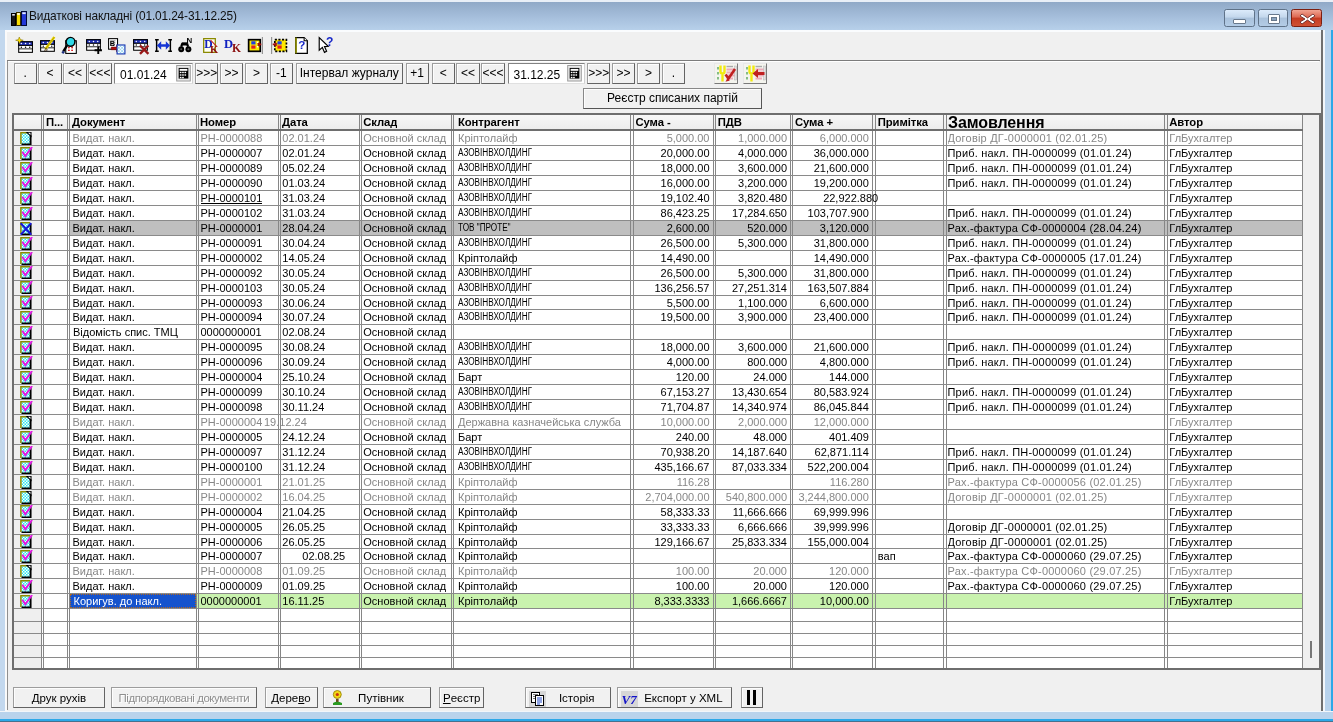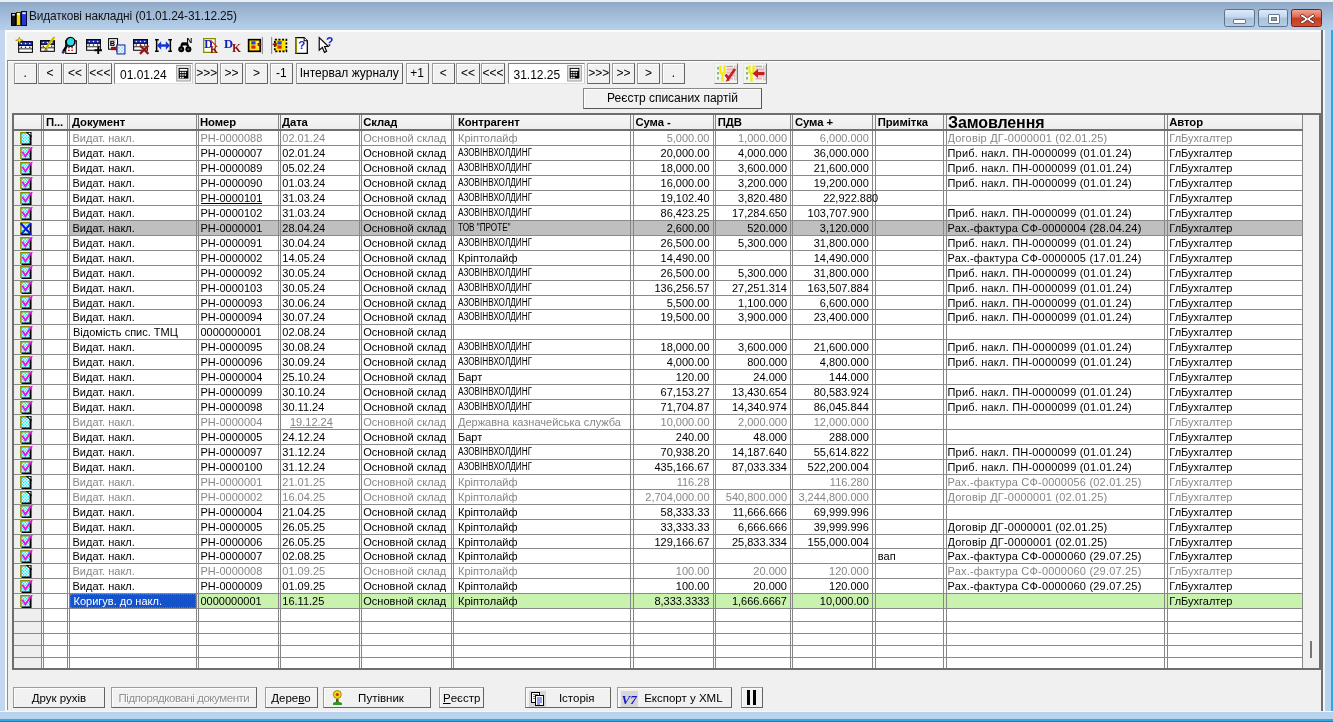--- a/index.html
+++ b/index.html
@@ -634,56 +634,56 @@
 <div class="cell " style="left:947.5px;top:400.07px;color:#000;letter-spacing:0.2px">Приб. накл. ПН-0000099 (01.01.24)</div>
 <div class="cell " style="left:1169.3px;top:400.07px;color:#000;">ГлБухгалтер</div>
 <svg class="ab" style="left:19.5px;top:415.81px" width="13" height="13" viewBox="0 0 13 13">
     <rect x="1.5" y="1" width="8.5" height="11" fill="url(#chk)"></rect>
     <path d="M10.6 3.5 V12.4 H1.5" stroke="#000" stroke-width="1.9" fill="none"></path>
     <path d="M0.9 12 V0.7 H7.5" stroke="#8b8b00" stroke-width="1.5" fill="none"></path>
     <path d="M6.8 0.3 L11 0.3 L11 4.3 Z" fill="#fff" stroke="#000" stroke-width="1.1"></path>
   </svg>
 <div class="cell " style="left:72.5px;top:415.01px;color:#878787;">Видат. накл.</div>
 <div class="cell " style="left:200.5px;top:415.01px;color:#878787;">РН-0000004</div>
-<div class="cell " style="left:290px;top:415.01px;color:#878787;text-decoration:underline;">19.12.24</div>
+<div class="cell " style="left:264px;top:415.01px;color:#878787;">19.12.24</div>
 <div class="cell " style="left:363.3px;top:415.01px;color:#878787;">Основной склад</div>
 <div class="cell " style="left:458.0px;top:415.01px;color:#878787;">Державна казначейська служба</div>
 <div class="cell rnum" style="left:633.0px;top:415.01px;width:76.5px;color:#878787">10,000.00</div>
 <div class="cell rnum" style="left:716.0px;top:415.01px;width:71.0px;color:#878787">2,000.000</div>
 <div class="cell rnum" style="left:792.6px;top:415.01px;width:76.2px;color:#878787">12,000.000</div>
 <div class="cell " style="left:1169.3px;top:415.01px;color:#878787;">ГлБухгалтер</div>
 <svg class="ab" style="left:19.5px;top:430.75px" width="13" height="13" viewBox="0 0 13 13">
     <rect x="1.5" y="1" width="8.5" height="11" fill="url(#chk)"></rect>
     <path d="M10.6 1.5 V12.4 H1.5" stroke="#000" stroke-width="1.9" fill="none"></path>
     <path d="M0.9 12 V0.7 H10" stroke="#8b8b00" stroke-width="1.5" fill="none"></path>
     <path d="M2.3 4.8 L5.3 9.3 L12 0" stroke="#e018e0" stroke-width="2" fill="none"></path>
   </svg>
 <div class="cell " style="left:72.5px;top:429.95px;color:#000;">Видат. накл.</div>
 <div class="cell " style="left:200.5px;top:429.95px;color:#000;">РН-0000005</div>
 <div class="cell " style="left:282.3px;top:429.95px;color:#000;">24.12.24</div>
 <div class="cell " style="left:363.3px;top:429.95px;color:#000;">Основной склад</div>
 <div class="cell " style="left:458.0px;top:429.95px;color:#000;">Барт</div>
 <div class="cell rnum" style="left:633.0px;top:429.95px;width:76.5px;color:#000">240.00</div>
 <div class="cell rnum" style="left:716.0px;top:429.95px;width:71.0px;color:#000">48.000</div>
-<div class="cell rnum" style="left:792.6px;top:429.95px;width:76.2px;color:#000">288.000</div>
+<div class="cell rnum" style="left:792.6px;top:429.95px;width:76.2px;color:#000">401.409</div>
 <div class="cell " style="left:1169.3px;top:429.95px;color:#000;">ГлБухгалтер</div>
 <svg class="ab" style="left:19.5px;top:445.69px" width="13" height="13" viewBox="0 0 13 13">
     <rect x="1.5" y="1" width="8.5" height="11" fill="url(#chk)"></rect>
     <path d="M10.6 1.5 V12.4 H1.5" stroke="#000" stroke-width="1.9" fill="none"></path>
     <path d="M0.9 12 V0.7 H10" stroke="#8b8b00" stroke-width="1.5" fill="none"></path>
     <path d="M2.3 4.8 L5.3 9.3 L12 0" stroke="#e018e0" stroke-width="2" fill="none"></path>
   </svg>
 <div class="cell " style="left:72.5px;top:444.89px;color:#000;">Видат. накл.</div>
 <div class="cell " style="left:200.5px;top:444.89px;color:#000;">РН-0000097</div>
 <div class="cell " style="left:282.3px;top:444.89px;color:#000;">31.12.24</div>
 <div class="cell " style="left:363.3px;top:444.89px;color:#000;">Основной склад</div>
 <div class="cell" style="left:458.0px;top:444.89px;color:#000;font-size:10px;transform:scaleX(0.82);transform-origin:0 50%">АЗОВІНВХОЛДИНГ</div>
 <div class="cell rnum" style="left:633.0px;top:444.89px;width:76.5px;color:#000">70,938.20</div>
 <div class="cell rnum" style="left:716.0px;top:444.89px;width:71.0px;color:#000">14,187.640</div>
-<div class="cell rnum" style="left:792.6px;top:444.89px;width:76.2px;color:#000">55,614.822</div>
+<div class="cell rnum" style="left:792.6px;top:444.89px;width:76.2px;color:#000">62,871.114</div>
 <div class="cell " style="left:947.5px;top:444.89px;color:#000;letter-spacing:0.2px">Приб. накл. ПН-0000099 (01.01.24)</div>
 <div class="cell " style="left:1169.3px;top:444.89px;color:#000;">ГлБухгалтер</div>
 <svg class="ab" style="left:19.5px;top:460.62px" width="13" height="13" viewBox="0 0 13 13">
     <rect x="1.5" y="1" width="8.5" height="11" fill="url(#chk)"></rect>
     <path d="M10.6 1.5 V12.4 H1.5" stroke="#000" stroke-width="1.9" fill="none"></path>
     <path d="M0.9 12 V0.7 H10" stroke="#8b8b00" stroke-width="1.5" fill="none"></path>
     <path d="M2.3 4.8 L5.3 9.3 L12 0" stroke="#e018e0" stroke-width="2" fill="none"></path>
   </svg>
 <div class="cell " style="left:72.5px;top:459.82px;color:#000;">Видат. накл.</div>
 <div class="cell " style="left:200.5px;top:459.82px;color:#000;">РН-0000100</div>
@@ -774,21 +774,21 @@
 <div class="cell " style="left:947.5px;top:534.51px;color:#000;letter-spacing:0.2px">Договір ДГ-0000001 (02.01.25)</div>
 <div class="cell " style="left:1169.3px;top:534.51px;color:#000;">ГлБухгалтер</div>
 <svg class="ab" style="left:19.5px;top:550.25px" width="13" height="13" viewBox="0 0 13 13">
     <rect x="1.5" y="1" width="8.5" height="11" fill="url(#chk)"></rect>
     <path d="M10.6 1.5 V12.4 H1.5" stroke="#000" stroke-width="1.9" fill="none"></path>
     <path d="M0.9 12 V0.7 H10" stroke="#8b8b00" stroke-width="1.5" fill="none"></path>
     <path d="M2.3 4.8 L5.3 9.3 L12 0" stroke="#e018e0" stroke-width="2" fill="none"></path>
   </svg>
 <div class="cell " style="left:72.5px;top:549.45px;color:#000;">Видат. накл.</div>
 <div class="cell " style="left:200.5px;top:549.45px;color:#000;">РН-0000007</div>
-<div class="cell " style="left:282.3px;top:549.45px;color:#000;">02.08.25</div>
+<div class="cell " style="left:282.3px;top:549.45px;color:#000;padding-left:20px;">02.08.25</div>
 <div class="cell " style="left:363.3px;top:549.45px;color:#000;">Основной склад</div>
 <div class="cell " style="left:458.0px;top:549.45px;color:#000;">Кріптолайф</div>
 <div class="cell " style="left:877.8px;top:549.45px;color:#000;">вап</div>
 <div class="cell " style="left:947.5px;top:549.45px;color:#000;letter-spacing:0.2px">Рах.-фактура СФ-0000060 (29.07.25)</div>
 <div class="cell " style="left:1169.3px;top:549.45px;color:#000;">ГлБухгалтер</div>
 <svg class="ab" style="left:19.5px;top:565.19px" width="13" height="13" viewBox="0 0 13 13">
     <rect x="1.5" y="1" width="8.5" height="11" fill="url(#chk)"></rect>
     <path d="M10.6 3.5 V12.4 H1.5" stroke="#000" stroke-width="1.9" fill="none"></path>
     <path d="M0.9 12 V0.7 H7.5" stroke="#8b8b00" stroke-width="1.5" fill="none"></path>
     <path d="M6.8 0.3 L11 0.3 L11 4.3 Z" fill="#fff" stroke="#000" stroke-width="1.1"></path>

